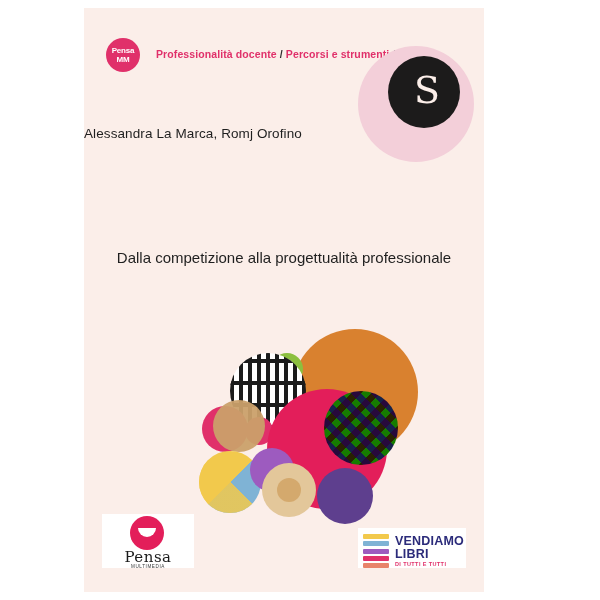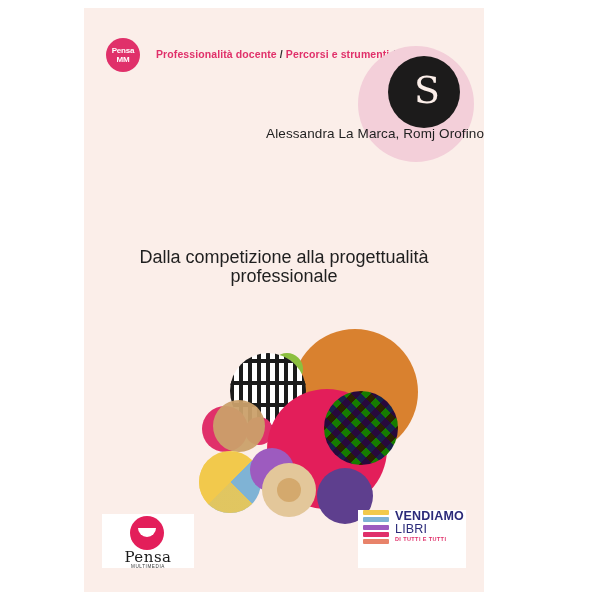--- a/index.html
+++ b/index.html
@@ -87,21 +87,21 @@
     font-family: "DejaVu Serif", serif;
     text-align: center;
   }
 
   
   .authors {
     position: absolute;
     left: 0;
     top: 118px;
     width: 400px;
-    text-align: right;
+    text-align: left;
     font-size: 13.5px;
     color: #1f1f1f;
     letter-spacing: 0.1px;
   }
 
   
   .title {
     position: absolute;
     left: 20px;
     top: 205px;
@@ -111,21 +111,21 @@
     font-weight: bold;
     color: #161616;
     letter-spacing: -0.1px;
   }
   .subtitle {
     position: absolute;
     left: 30px;
     top: 240px;
     width: 340px;
     text-align: center;
-    font-size: 18px;
+    font-size: 15px;
     color: #1f1f1f;
     line-height: 19px;
   }
 
   
   .shape { position: absolute; border-radius: 50%; }
 
   .c-orange-big {
     left: 208px; top: 321px; width: 126px; height: 126px;
     background: #d9812f;
@@ -250,24 +250,24 @@
     letter-spacing: 0.6px;
     color: #3a3a3a;
   }
 
   
   .vendiamo {
     position: absolute;
     right: 18px;
     bottom: 24px;
     width: 108px;
-    height: 58px;
+    height: 40px;
     background: #ffffff;
     display: flex;
-    align-items: flex-start;
+    align-items: flex-end;
   }
   .v-stripes {
     width: 26px;
     height: 34px;
     margin-left: 5px;
     display: flex;
     flex-direction: column;
     justify-content: space-between;
   }
   .v-stripes i {
@@ -280,21 +280,21 @@
     line-height: 1.05;
   }
   .v-l1 {
     font-size: 12.5px;
     font-weight: bold;
     color: #2b2b7a;
     letter-spacing: 0.2px;
   }
   .v-l2 {
     font-size: 12.5px;
-    font-weight: normal;
+    font-weight: bold;
     color: #2b2b7a;
     letter-spacing: 0.2px;
   }
   .v-l3 {
     font-size: 5.5px;
     font-weight: bold;
     color: #e0306a;
     letter-spacing: 0.4px;
     margin-top: 1px;
   }

